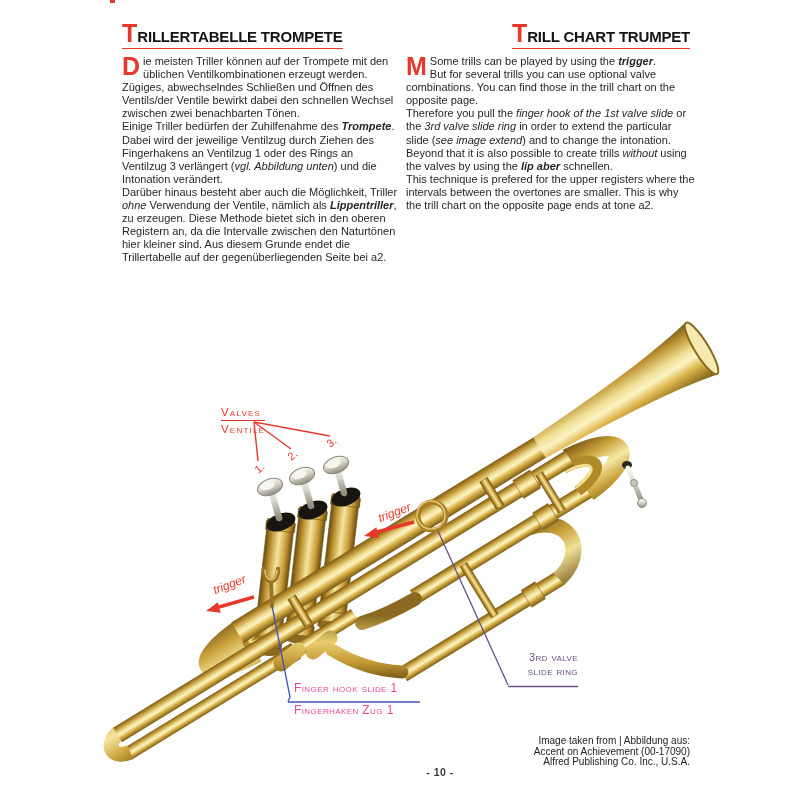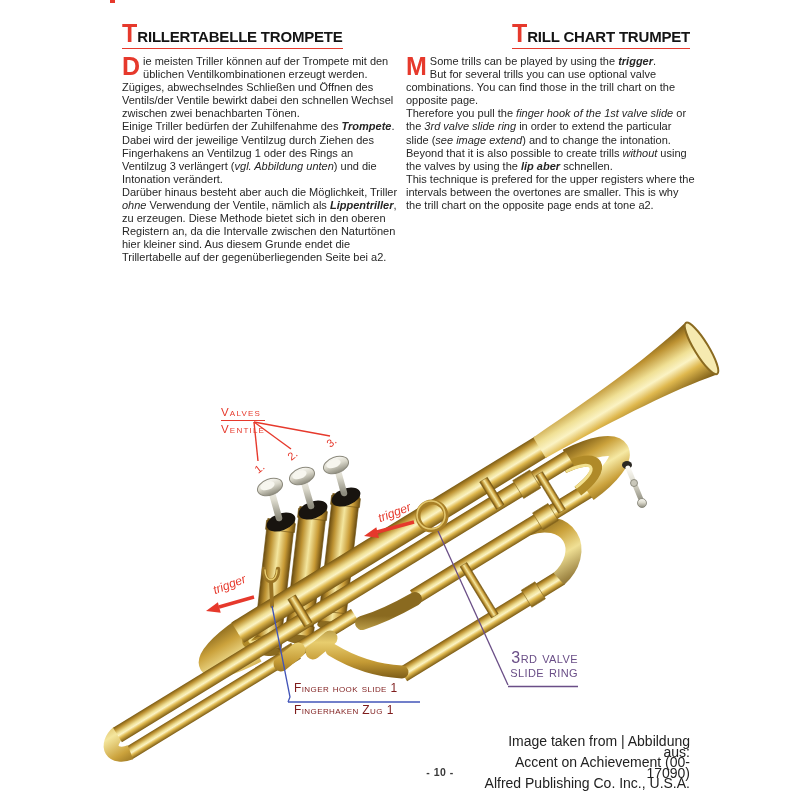--- a/index.html
+++ b/index.html
@@ -27,28 +27,28 @@
   #valves-label{left:212px;top:406px;color:#e6392c;font-size:11.5px;letter-spacing:1.2px;line-height:12px;margin-left:9px;}
   #valves-rule{width:44px;border-top:1.3px solid #e6392c;margin:1.5px 0 2px 0;height:0;}
   .vnum{position:absolute;z-index:2;color:#e6392c;font-size:11px;transform-origin:left top;transform:rotate(-38deg);}
   #vnum1{left:252px;top:466px;}
   #vnum2{left:285px;top:453px;}
   #vnum3{left:324px;top:440px;}
   .trigger{position:absolute;z-index:2;color:#e6392c;font-size:12px;font-style:italic;font-weight:500;
            transform-origin:left top;transform:rotate(-21deg);}
   #trigger1{left:376px;top:512px;}
   #trigger2{left:211px;top:584px;}
-  .bluelab{position:absolute;z-index:2;color:#7f1d1d;font-size:12px;letter-spacing:0.4px;}
+  .bluelab{position:absolute;z-index:2;color:#ec4899;font-size:12px;letter-spacing:0.4px;}
   #fh-en{left:294px;top:681px;}
   #fh-de{left:294px;top:703px;}
-  .purplab{position:absolute;z-index:2;color:#6a4e87;font-size:16px;letter-spacing:0.4px;line-height:13.5px;text-align:right;}
+  .purplab{position:absolute;z-index:2;color:#6a4e87;font-size:11px;letter-spacing:0.4px;line-height:13.5px;text-align:right;}
   #ring-en{left:468px;width:110px;top:651px;}
   #ring-de{left:458px;width:120px;top:689px;}
   
-  #attrib{position:absolute;left:480px;width:210px;top:736px;text-align:right;font-size:14px;line-height:10.6px;color:#222;z-index:2;}
+  #attrib{position:absolute;left:480px;width:210px;top:736px;text-align:right;font-size:10px;line-height:10.6px;color:#222;z-index:2;}
   #pagenum{position:absolute;left:0;top:766px;width:800px;text-align:center;font-size:10.5px;font-weight:bold;color:#3a3a3a;letter-spacing:0.5px;z-index:2;padding-left:40px;}
   #scan-dot{position:absolute;left:110px;top:0;width:5px;height:3px;background:#e6392c;z-index:2;}
 </style>
 </head>
 <body>
 
 <div id="page">
 
   <div id="scan-dot"></div>
 

